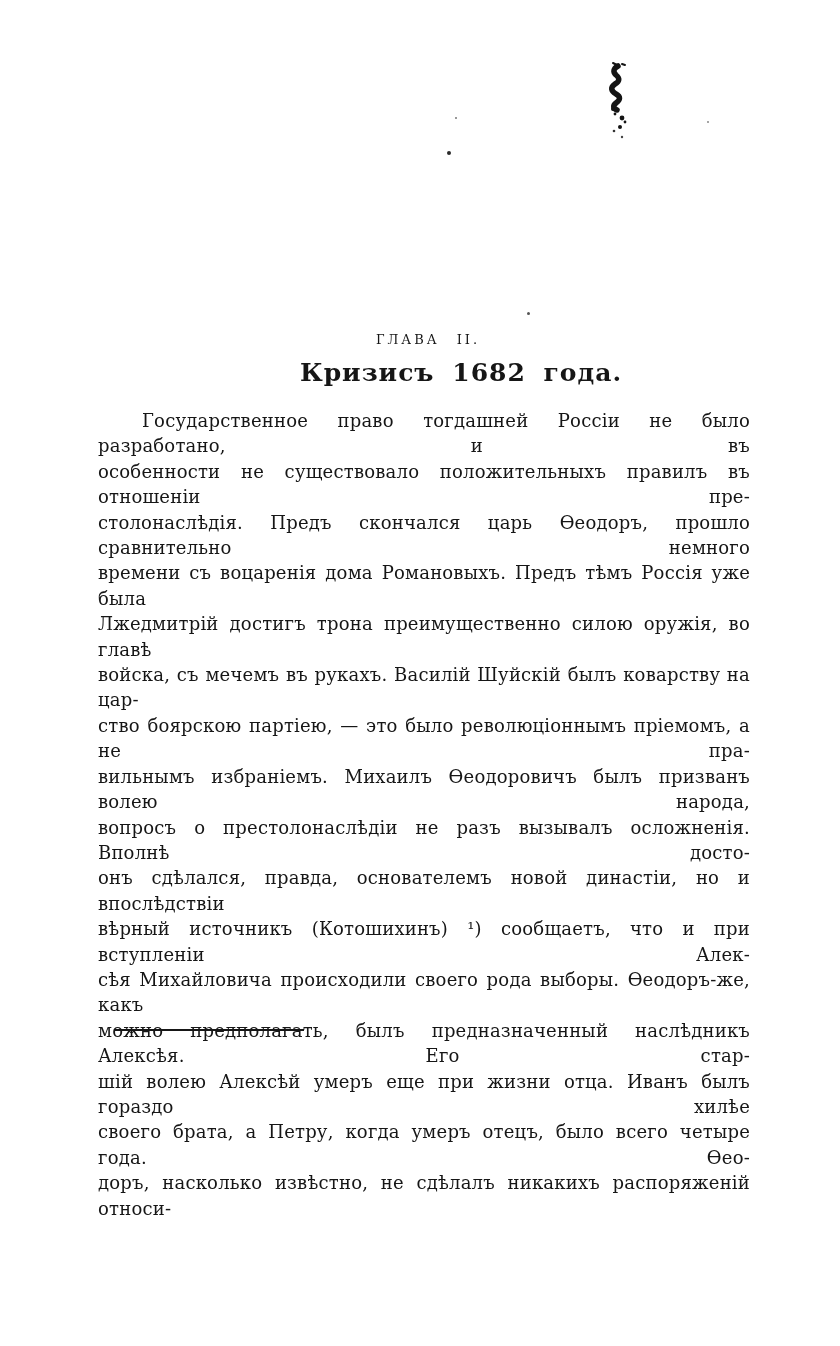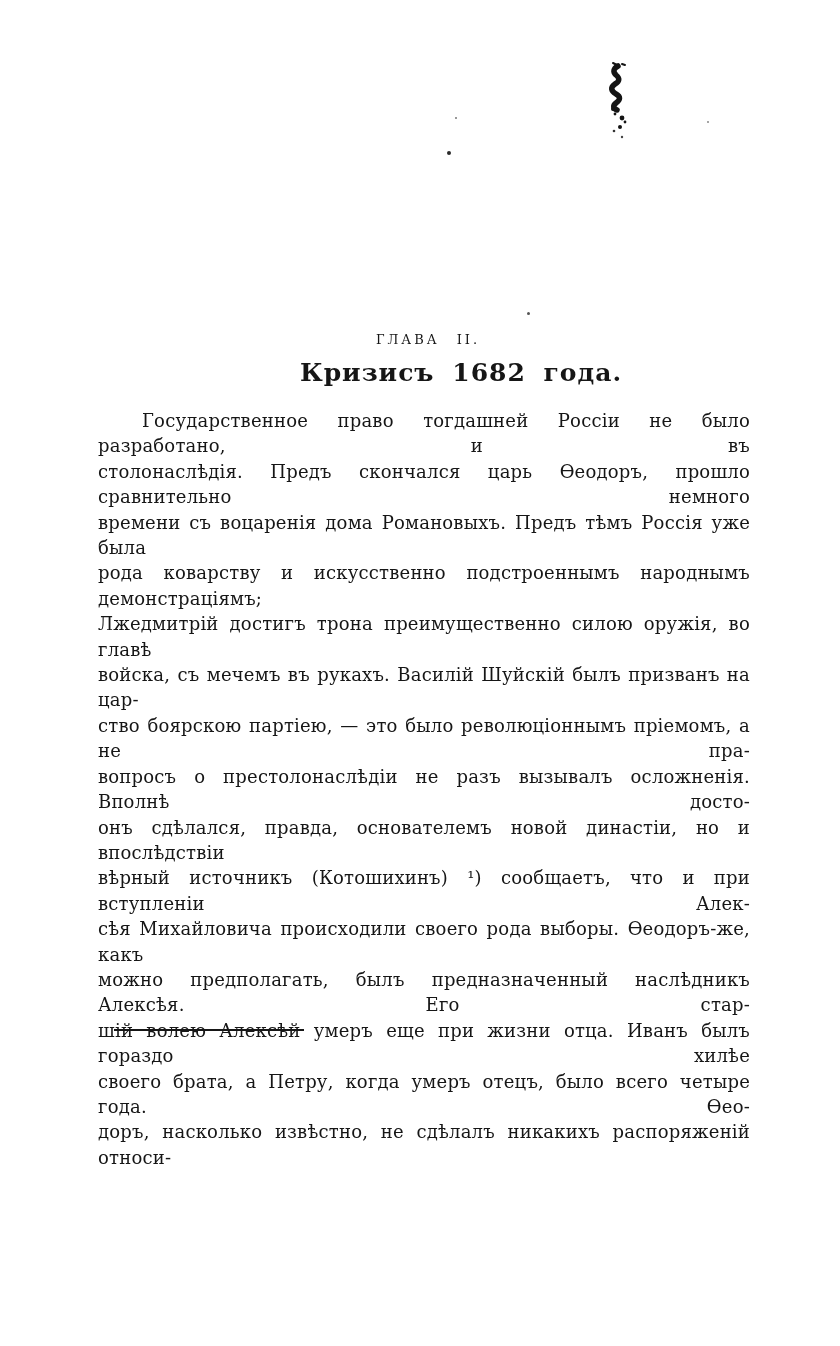--- a/index.html
+++ b/index.html
@@ -119,26 +119,27 @@
   <span class="speck s2"></span>
   <span class="speck s3"></span>
   <span class="speck s4"></span>
 
   <h2 class="chapter-heading">ГЛАВА II.</h2>
 
   <h1 class="page-title">Кризисъ 1682 года.</h1>
 
   <div class="body-text">
       <div class="text-line">Государственное право тогдашней Россіи не было разработано, и въ</div>
+      <div class="text-line">особенности не существовало положительныхъ правилъ въ отношеніи пре-</div>
       <div class="text-line">столонаслѣдія. Предъ скончался царь Ѳеодоръ, прошло сравнительно немного</div>
       <div class="text-line">времени съ воцаренія дома Романовыхъ. Предъ тѣмъ Россія уже была</div>
-      <div class="text-line">рода коварству и искусственно подстроеннымъ народнымъ демонстраціямъ;</div>
       <div class="text-line">Лжедмитрій достигъ трона преимущественно силою оружія, во главѣ</div>
-      <div class="text-line">войска, съ мечемъ въ рукахъ. Василій Шуйскій былъ призванъ на цар-</div>
+      <div class="text-line">войска, съ мечемъ въ рукахъ. Василій Шуйскій былъ коварству на цар-</div>
       <div class="text-line">ство боярскою партіею, — это было революціоннымъ пріемомъ, а не пра-</div>
+      <div class="text-line">вильнымъ избраніемъ. Михаилъ Ѳеодоровичъ былъ призванъ волею народа,</div>
       <div class="text-line">вопросъ о престолонаслѣдіи не разъ вызывалъ осложненія. Вполнѣ досто-</div>
       <div class="text-line">онъ сдѣлался, правда, основателемъ новой династіи, но и впослѣдствіи</div>
       <div class="text-line">вѣрный источникъ (Котошихинъ) ¹) сообщаетъ, что и при вступленіи Алек-</div>
       <div class="text-line">сѣя Михайловича происходили своего рода выборы. Ѳеодоръ-же, какъ</div>
       <div class="text-line">можно предполагать, былъ предназначенный наслѣдникъ Алексѣя. Его стар-</div>
       <div class="text-line">шій волею Алексѣй умеръ еще при жизни отца. Иванъ былъ гораздо хилѣе</div>
       <div class="text-line">своего брата, а Петру, когда умеръ отецъ, было всего четыре года. Ѳео-</div>
       <div class="text-line">доръ, насколько извѣстно, не сдѣлалъ никакихъ распоряженій относи-</div>
     </div>
 

